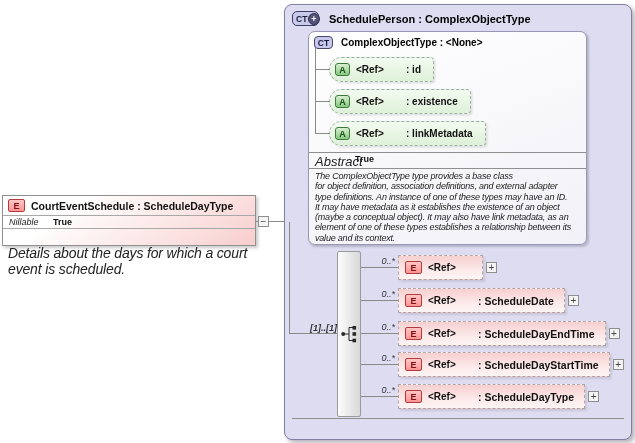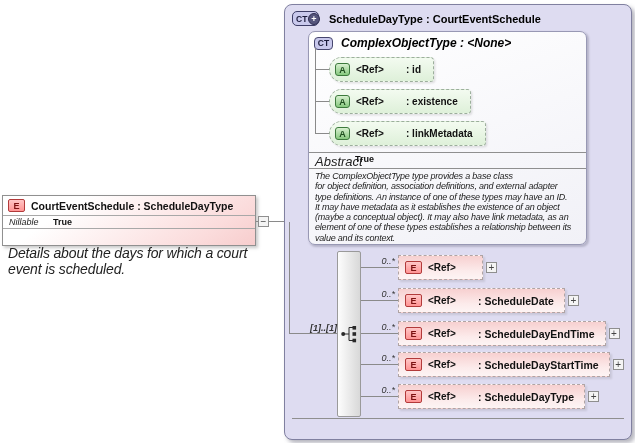--- a/index.html
+++ b/index.html
@@ -64,21 +64,21 @@
   }
   .panel-title { position:absolute; left:44px; top:8px; font-size:11px; font-weight:bold; color:#000; white-space:nowrap; }
   
   .inner-box {
     position:absolute; left:23px; top:26px; width:279px; height:214px;
     border:1px solid #9898b4; border-radius:7px;
     background:linear-gradient(160deg,#ffffff,#f1f1f7); overflow:hidden;
     box-shadow:1.5px 1.5px 2px rgba(90,90,110,.3);
   }
   .ib-header { display:flex; align-items:center; gap:8px; padding:4px 0 0 5px; }
-  .ib-title { font-size:12px; font-weight:bold; color:#000; white-space:nowrap;font-style:italic; }
+  .ib-title { font-size:10px; font-weight:bold; color:#000; white-space:nowrap; }
   .attr-row {
     position:absolute; left:20px; height:25px; display:flex; align-items:center; gap:6px;
     padding:0 12px 0 5px; border:1px dashed #9cae9c;
     border-radius:13px 4px 4px 13px;
     background:linear-gradient(#f3fbf0,#def0d9);
     box-shadow:1.5px 1.5px 2px rgba(0,0,0,.1);
   }
   .attr-row.r1 { top:25px; } .attr-row.r2 { top:57px; } .attr-row.r3 { top:89px; }
   .ref { font-size:10px; font-weight:bold; color:#111; width:44px; flex:0 0 auto; }
   .attr-name { font-size:10px; font-weight:bold; color:#111; white-space:nowrap; }
@@ -143,21 +143,21 @@
 
   <div class="h-line" style="left:256px; top:221px; width:29px;"></div>
   <div class="collapse-box">−</div>
 
   <div class="panel">
 
     <div class="panel-header-icon">
       <span class="ct-txt">CT</span>
       <span class="plus-circle">+</span>
     </div>
-    <div class="panel-title">ScheduleDayType : CourtEventSchedule</div>
+    <div class="panel-title">SchedulePerson : ComplexObjectType</div>
 
     <div class="inner-box">
       <div class="ib-header">
         <span class="ct-icon">CT</span>
         <span class="ib-title">ComplexObjectType : &lt;None&gt;</span>
       </div>
 
       <div class="v-line" style="left:6px; top:16px; height:85px;"></div>
       <div class="h-line" style="left:6px; top:37px; width:14px;"></div>
       <div class="h-line" style="left:6px; top:69px; width:14px;"></div>

